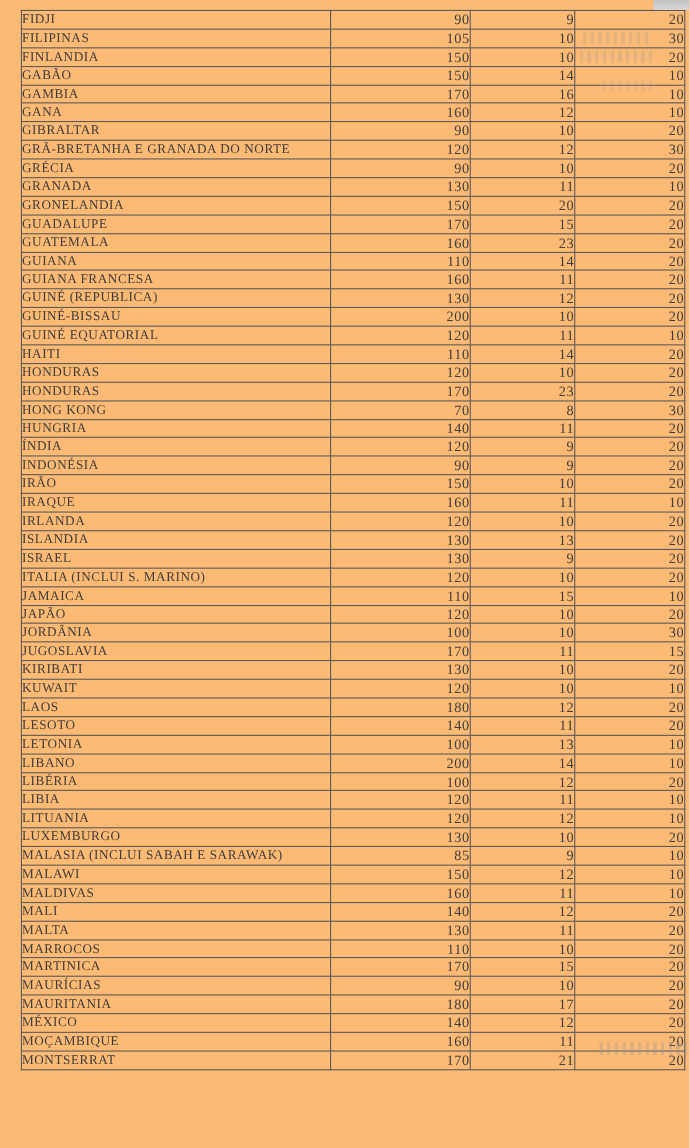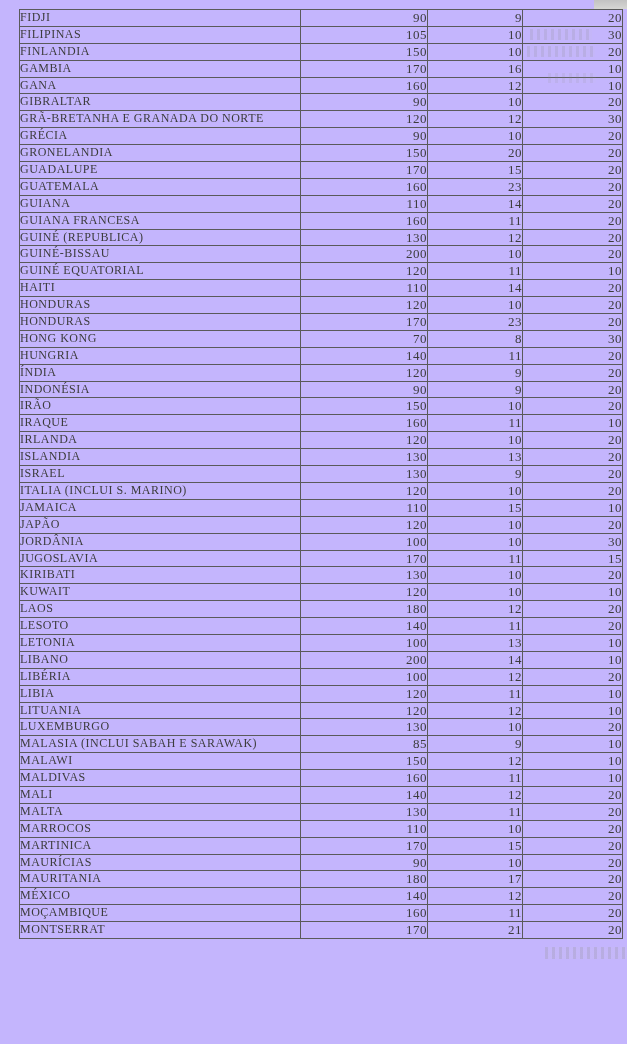--- a/index.html
+++ b/index.html
@@ -4,21 +4,21 @@
 <style>
   html, body {
     margin: 0;
     padding: 0;
     background: #fbfbf9;
   }
   .page {
     position: relative;
     width: 627px;
     height: 1044px;
-    background: #c4b5fd;
+    background: #fdba74;
     overflow: hidden;
   }
   table.rate-table {
     position: absolute;
     left: 19px;
     top: 9px;
     width: 603px;
     border-collapse: collapse;
     table-layout: fixed;
   }
@@ -96,20 +96,26 @@
           <td class="num c2">10</td>
           <td class="num c3">30</td>
         </tr>
         <tr>
           <td class="name">FINLANDIA</td>
           <td class="num c1">150</td>
           <td class="num c2">10</td>
           <td class="num c3">20</td>
         </tr>
         <tr>
+          <td class="name">GABÃO</td>
+          <td class="num c1">150</td>
+          <td class="num c2">14</td>
+          <td class="num c3">10</td>
+        </tr>
+        <tr>
           <td class="name">GAMBIA</td>
           <td class="num c1">170</td>
           <td class="num c2">16</td>
           <td class="num c3">10</td>
         </tr>
         <tr>
           <td class="name">GANA</td>
           <td class="num c1">160</td>
           <td class="num c2">12</td>
           <td class="num c3">10</td>
@@ -124,20 +130,26 @@
           <td class="name">GRÃ-BRETANHA E GRANADA DO NORTE</td>
           <td class="num c1">120</td>
           <td class="num c2">12</td>
           <td class="num c3">30</td>
         </tr>
         <tr>
           <td class="name">GRÉCIA</td>
           <td class="num c1">90</td>
           <td class="num c2">10</td>
           <td class="num c3">20</td>
+        </tr>
+        <tr>
+          <td class="name">GRANADA</td>
+          <td class="num c1">130</td>
+          <td class="num c2">11</td>
+          <td class="num c3">10</td>
         </tr>
         <tr>
           <td class="name">GRONELANDIA</td>
           <td class="num c1">150</td>
           <td class="num c2">20</td>
           <td class="num c3">20</td>
         </tr>
         <tr>
           <td class="name">GUADALUPE</td>
           <td class="num c1">170</td>

